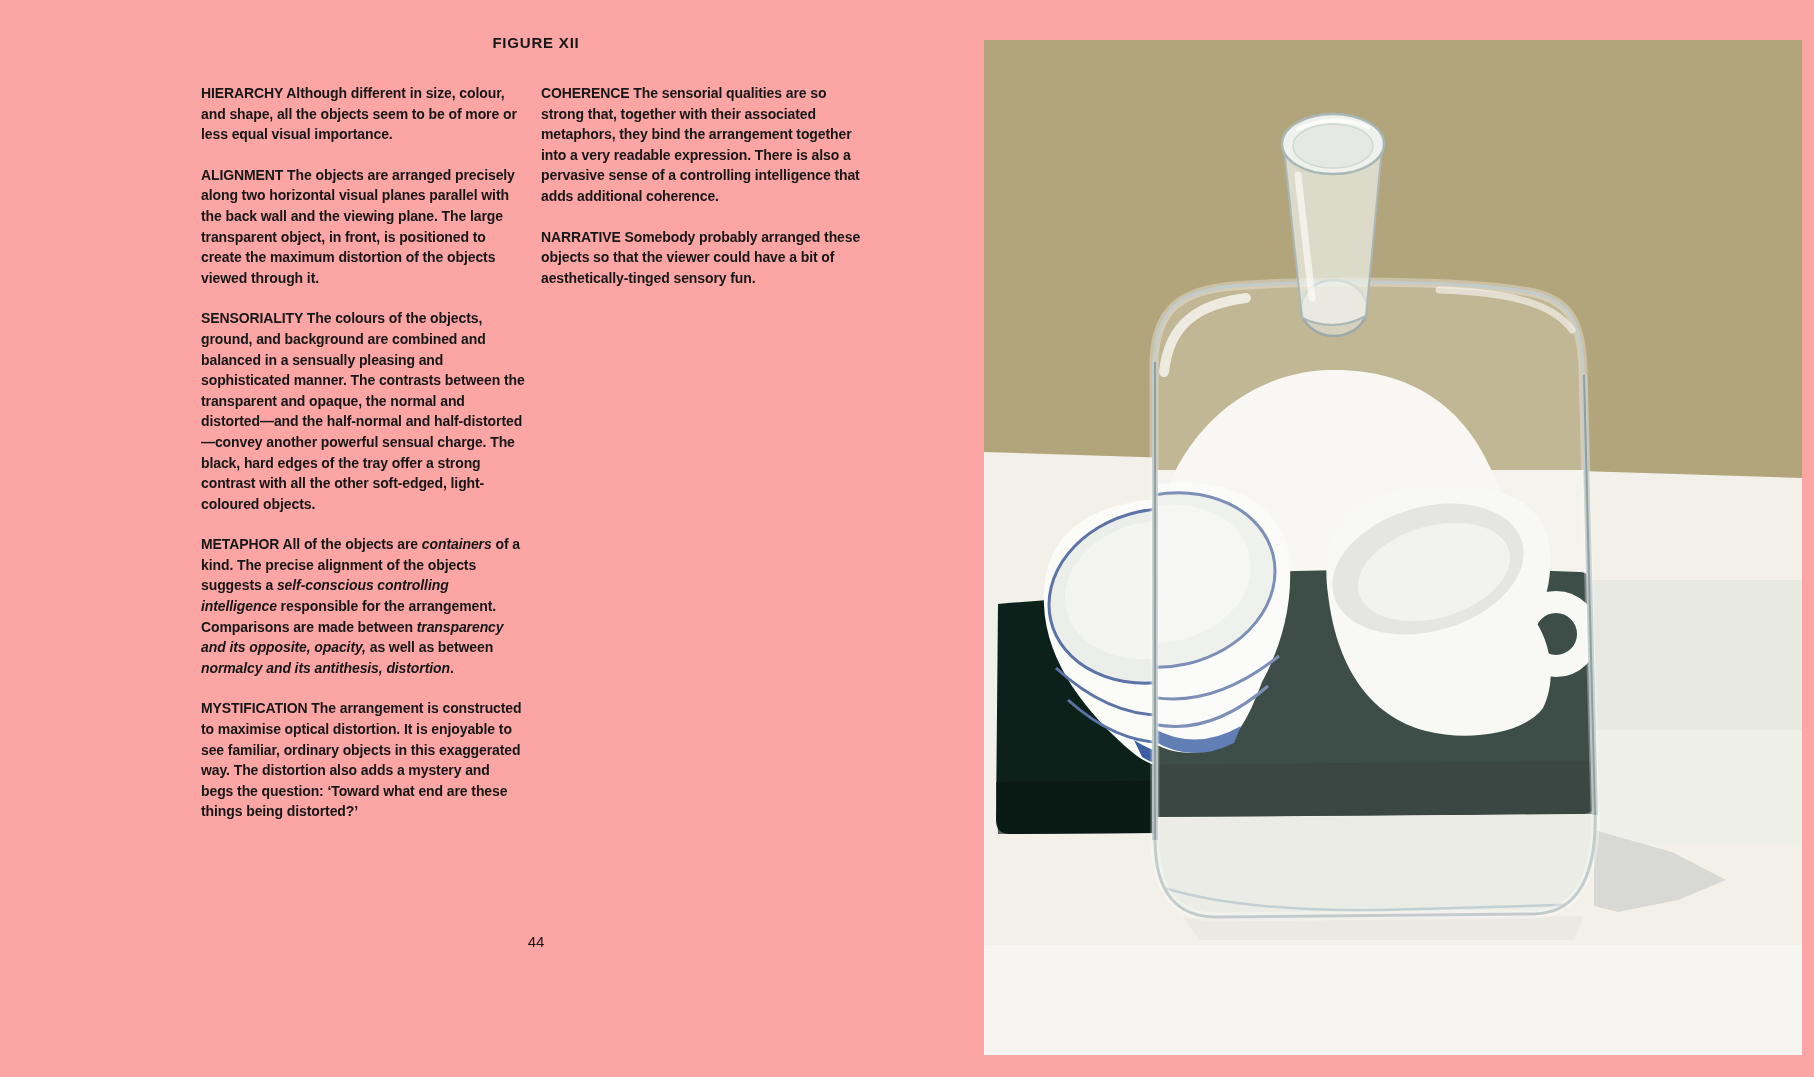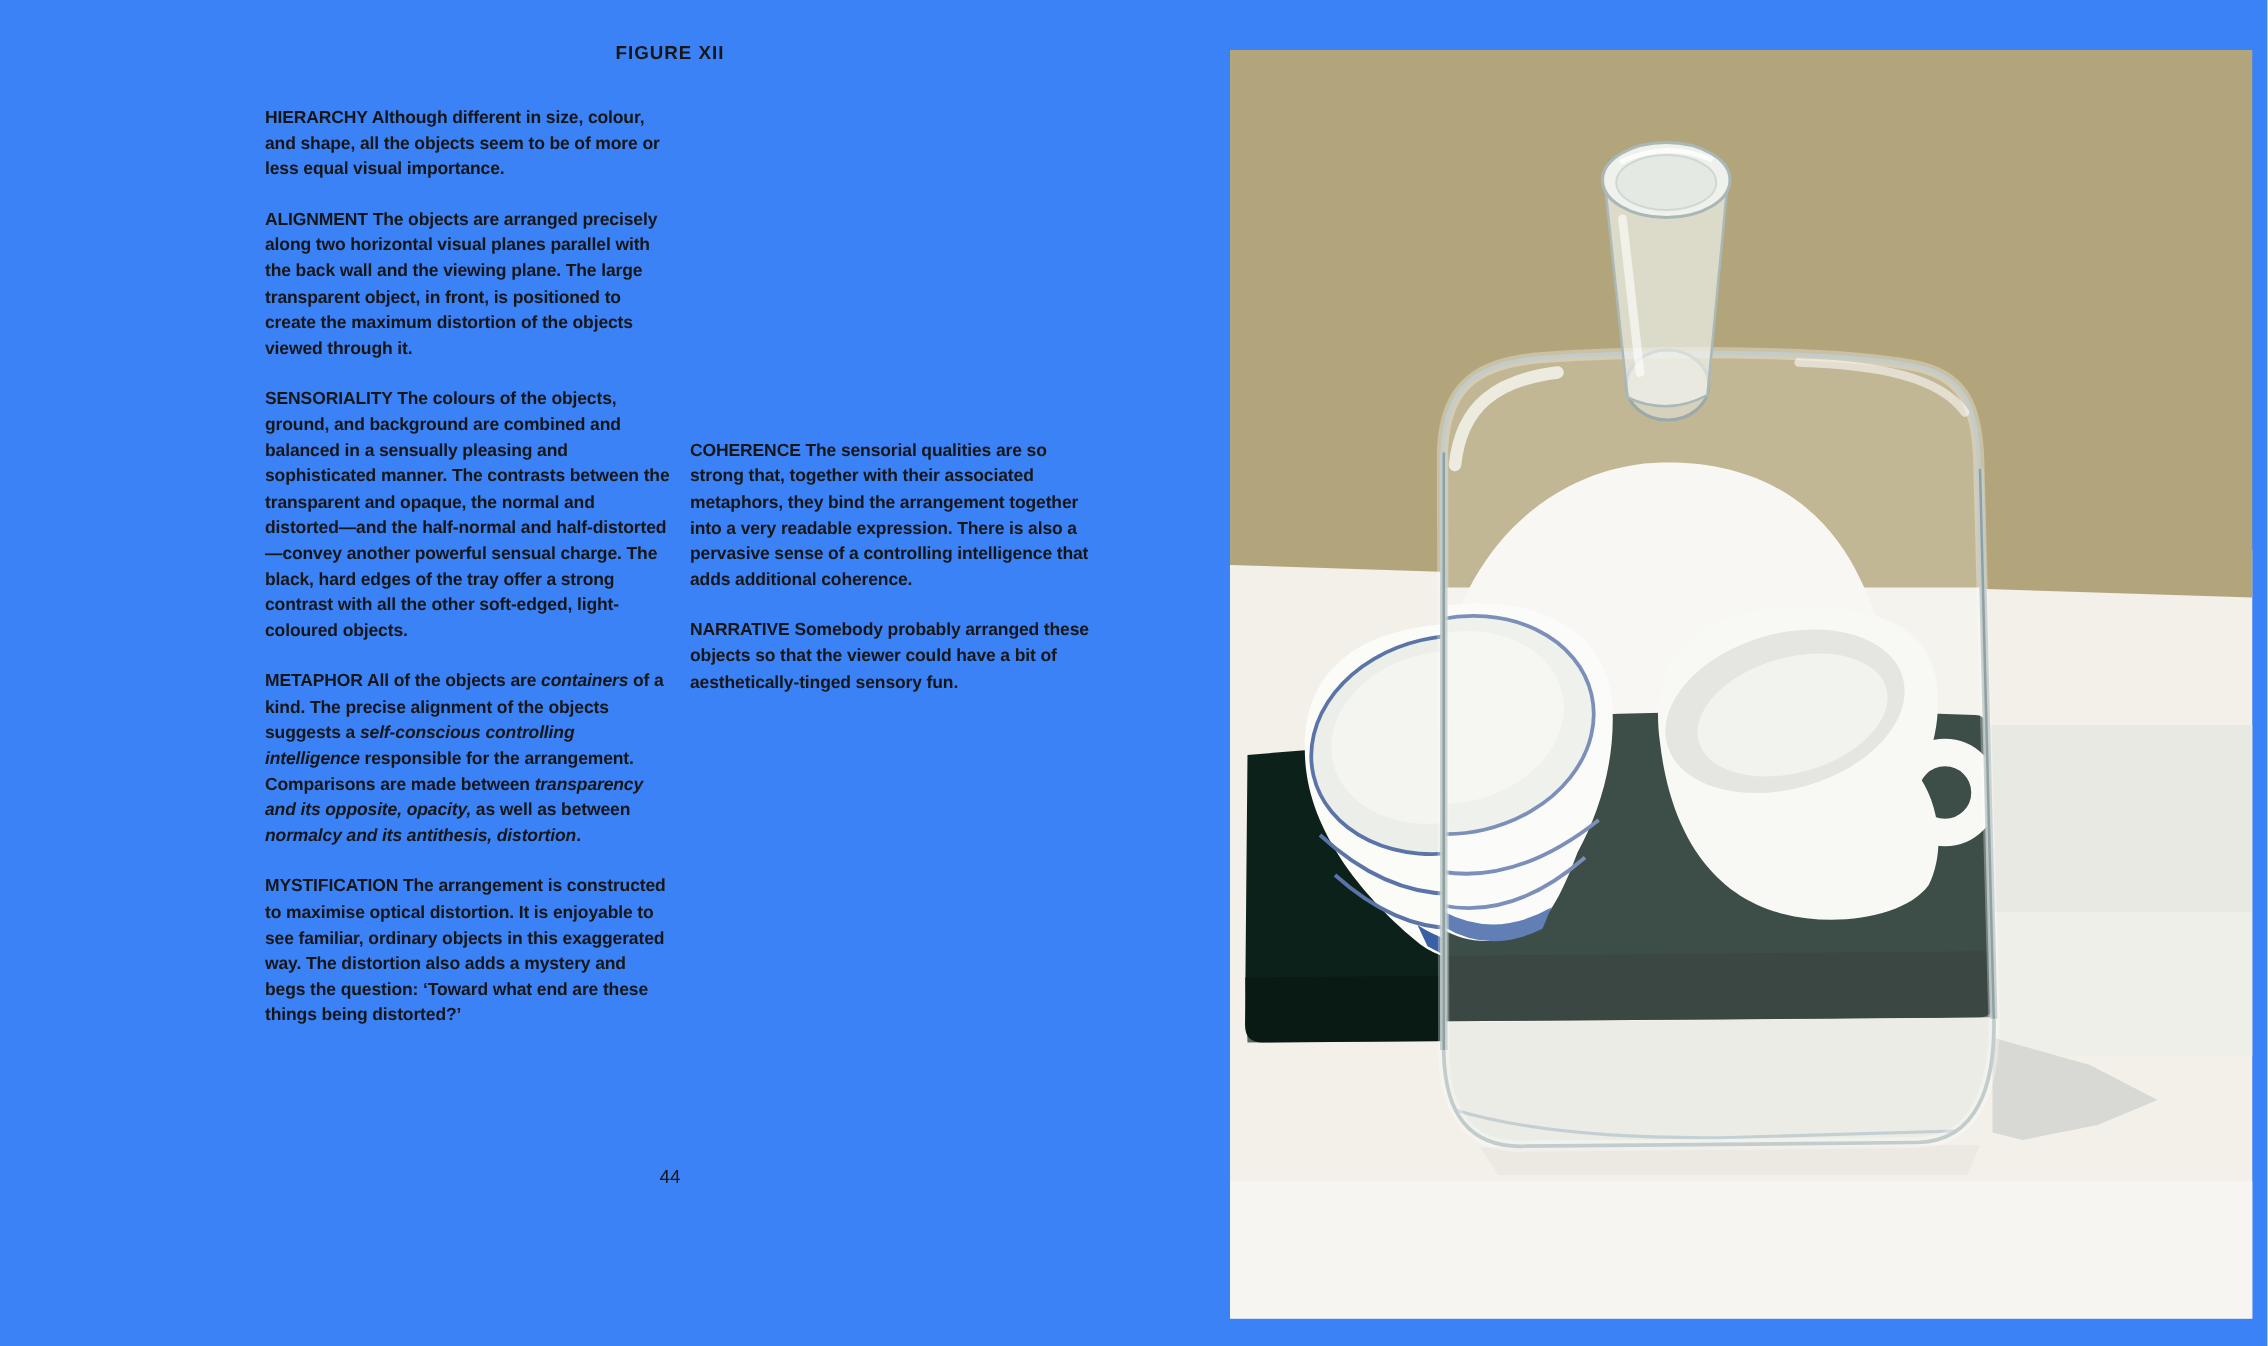--- a/index.html
+++ b/index.html
@@ -1,21 +1,21 @@
 <!DOCTYPE html>
 <html><head>
 <meta charset="utf-8">
 <style>
   html,body{margin:0;padding:0;background:#ffffff;}
-  .spread{position:relative;width:1814px;height:1077px;background:#3b82f6;overflow:hidden;
+  .spread{position:relative;width:1814px;height:1077px;background:#fca5a5;overflow:hidden;
           font-family:"Liberation Sans",sans-serif;color:#161616;}
   .left-page{position:absolute;left:0;top:0;width:984px;height:1077px;}
   .figure-label{position:absolute;left:205px;top:34px;width:662px;text-align:center;
                 font-size:15px;font-weight:bold;letter-spacing:.8px;}
-  .cols{position:absolute;left:212px;top:83px;width:664px;display:flex;gap:16px;align-items:center;}
+  .cols{position:absolute;left:201px;top:83px;width:664px;display:flex;gap:16px;}
   .col{width:324px;}
   .para{margin:0 0 20px 0;font-size:14px;line-height:20.6px;font-weight:bold;
         letter-spacing:-0.1px;text-align:left;}
   .it{font-style:italic;}
   .page-number{position:absolute;left:205px;top:933px;width:662px;text-align:center;
                font-size:15px;font-weight:normal;}
   .artwork{position:absolute;left:984px;top:40px;}
 </style>
 </head>
 <body>

